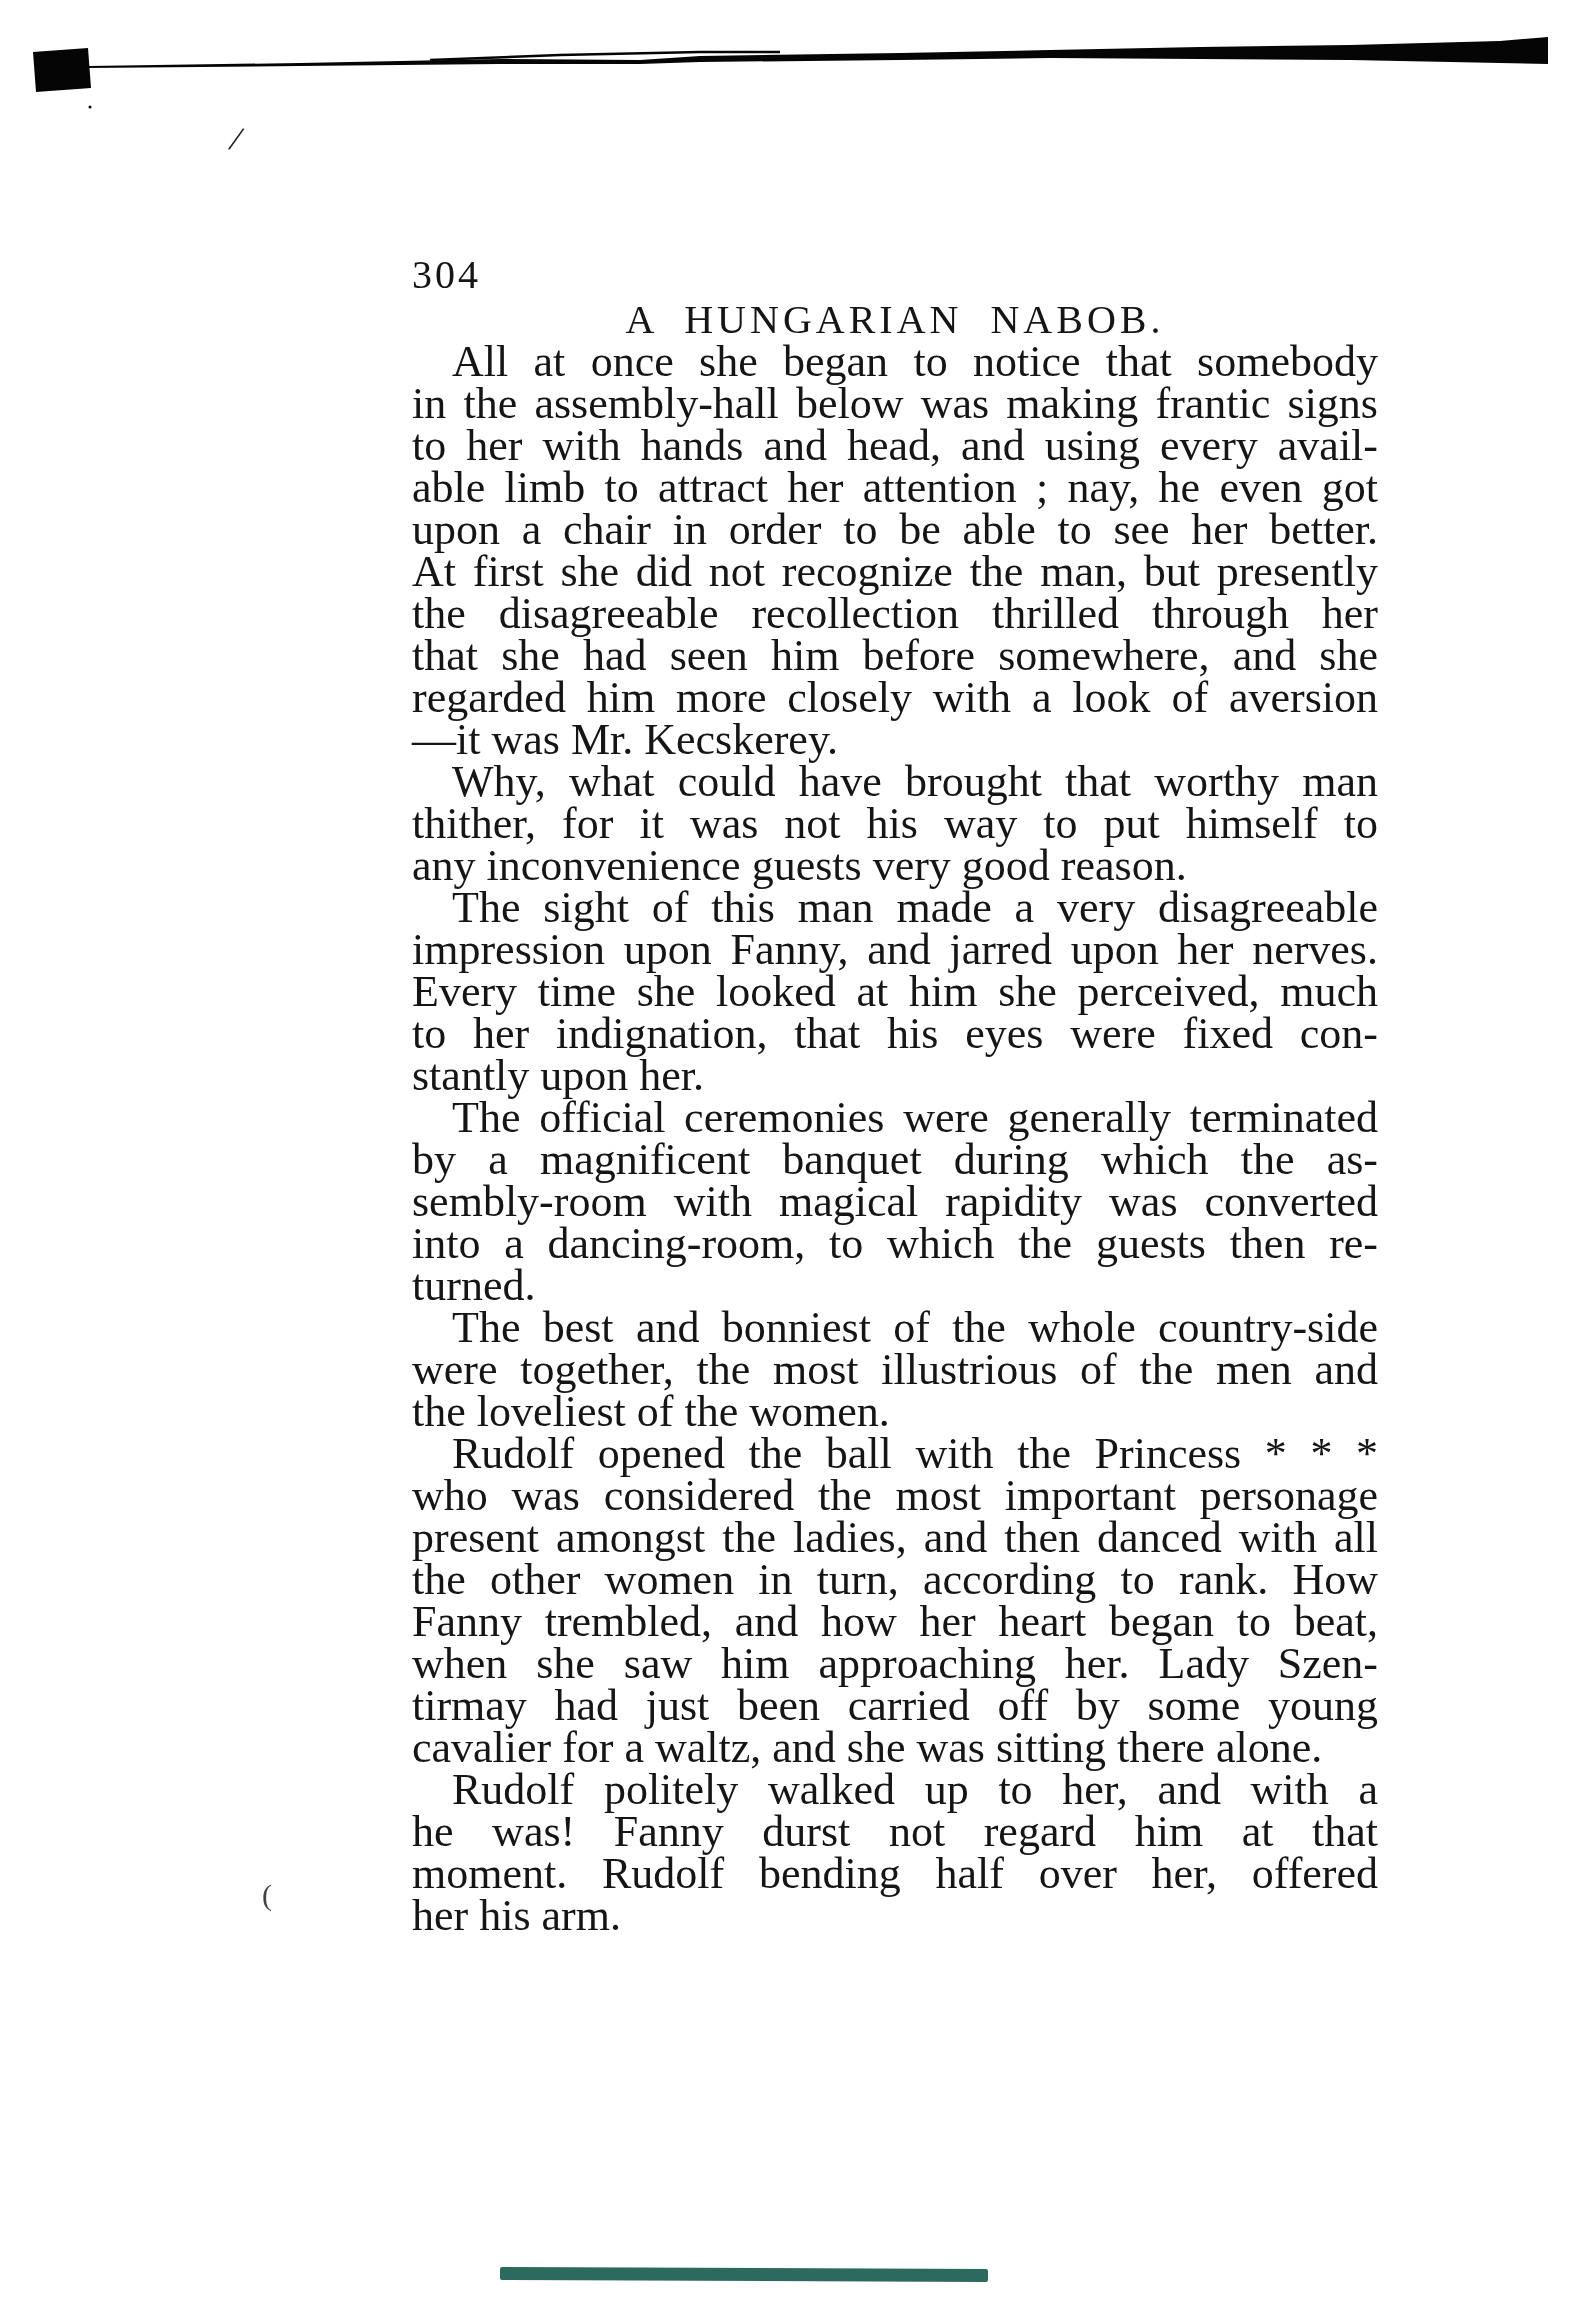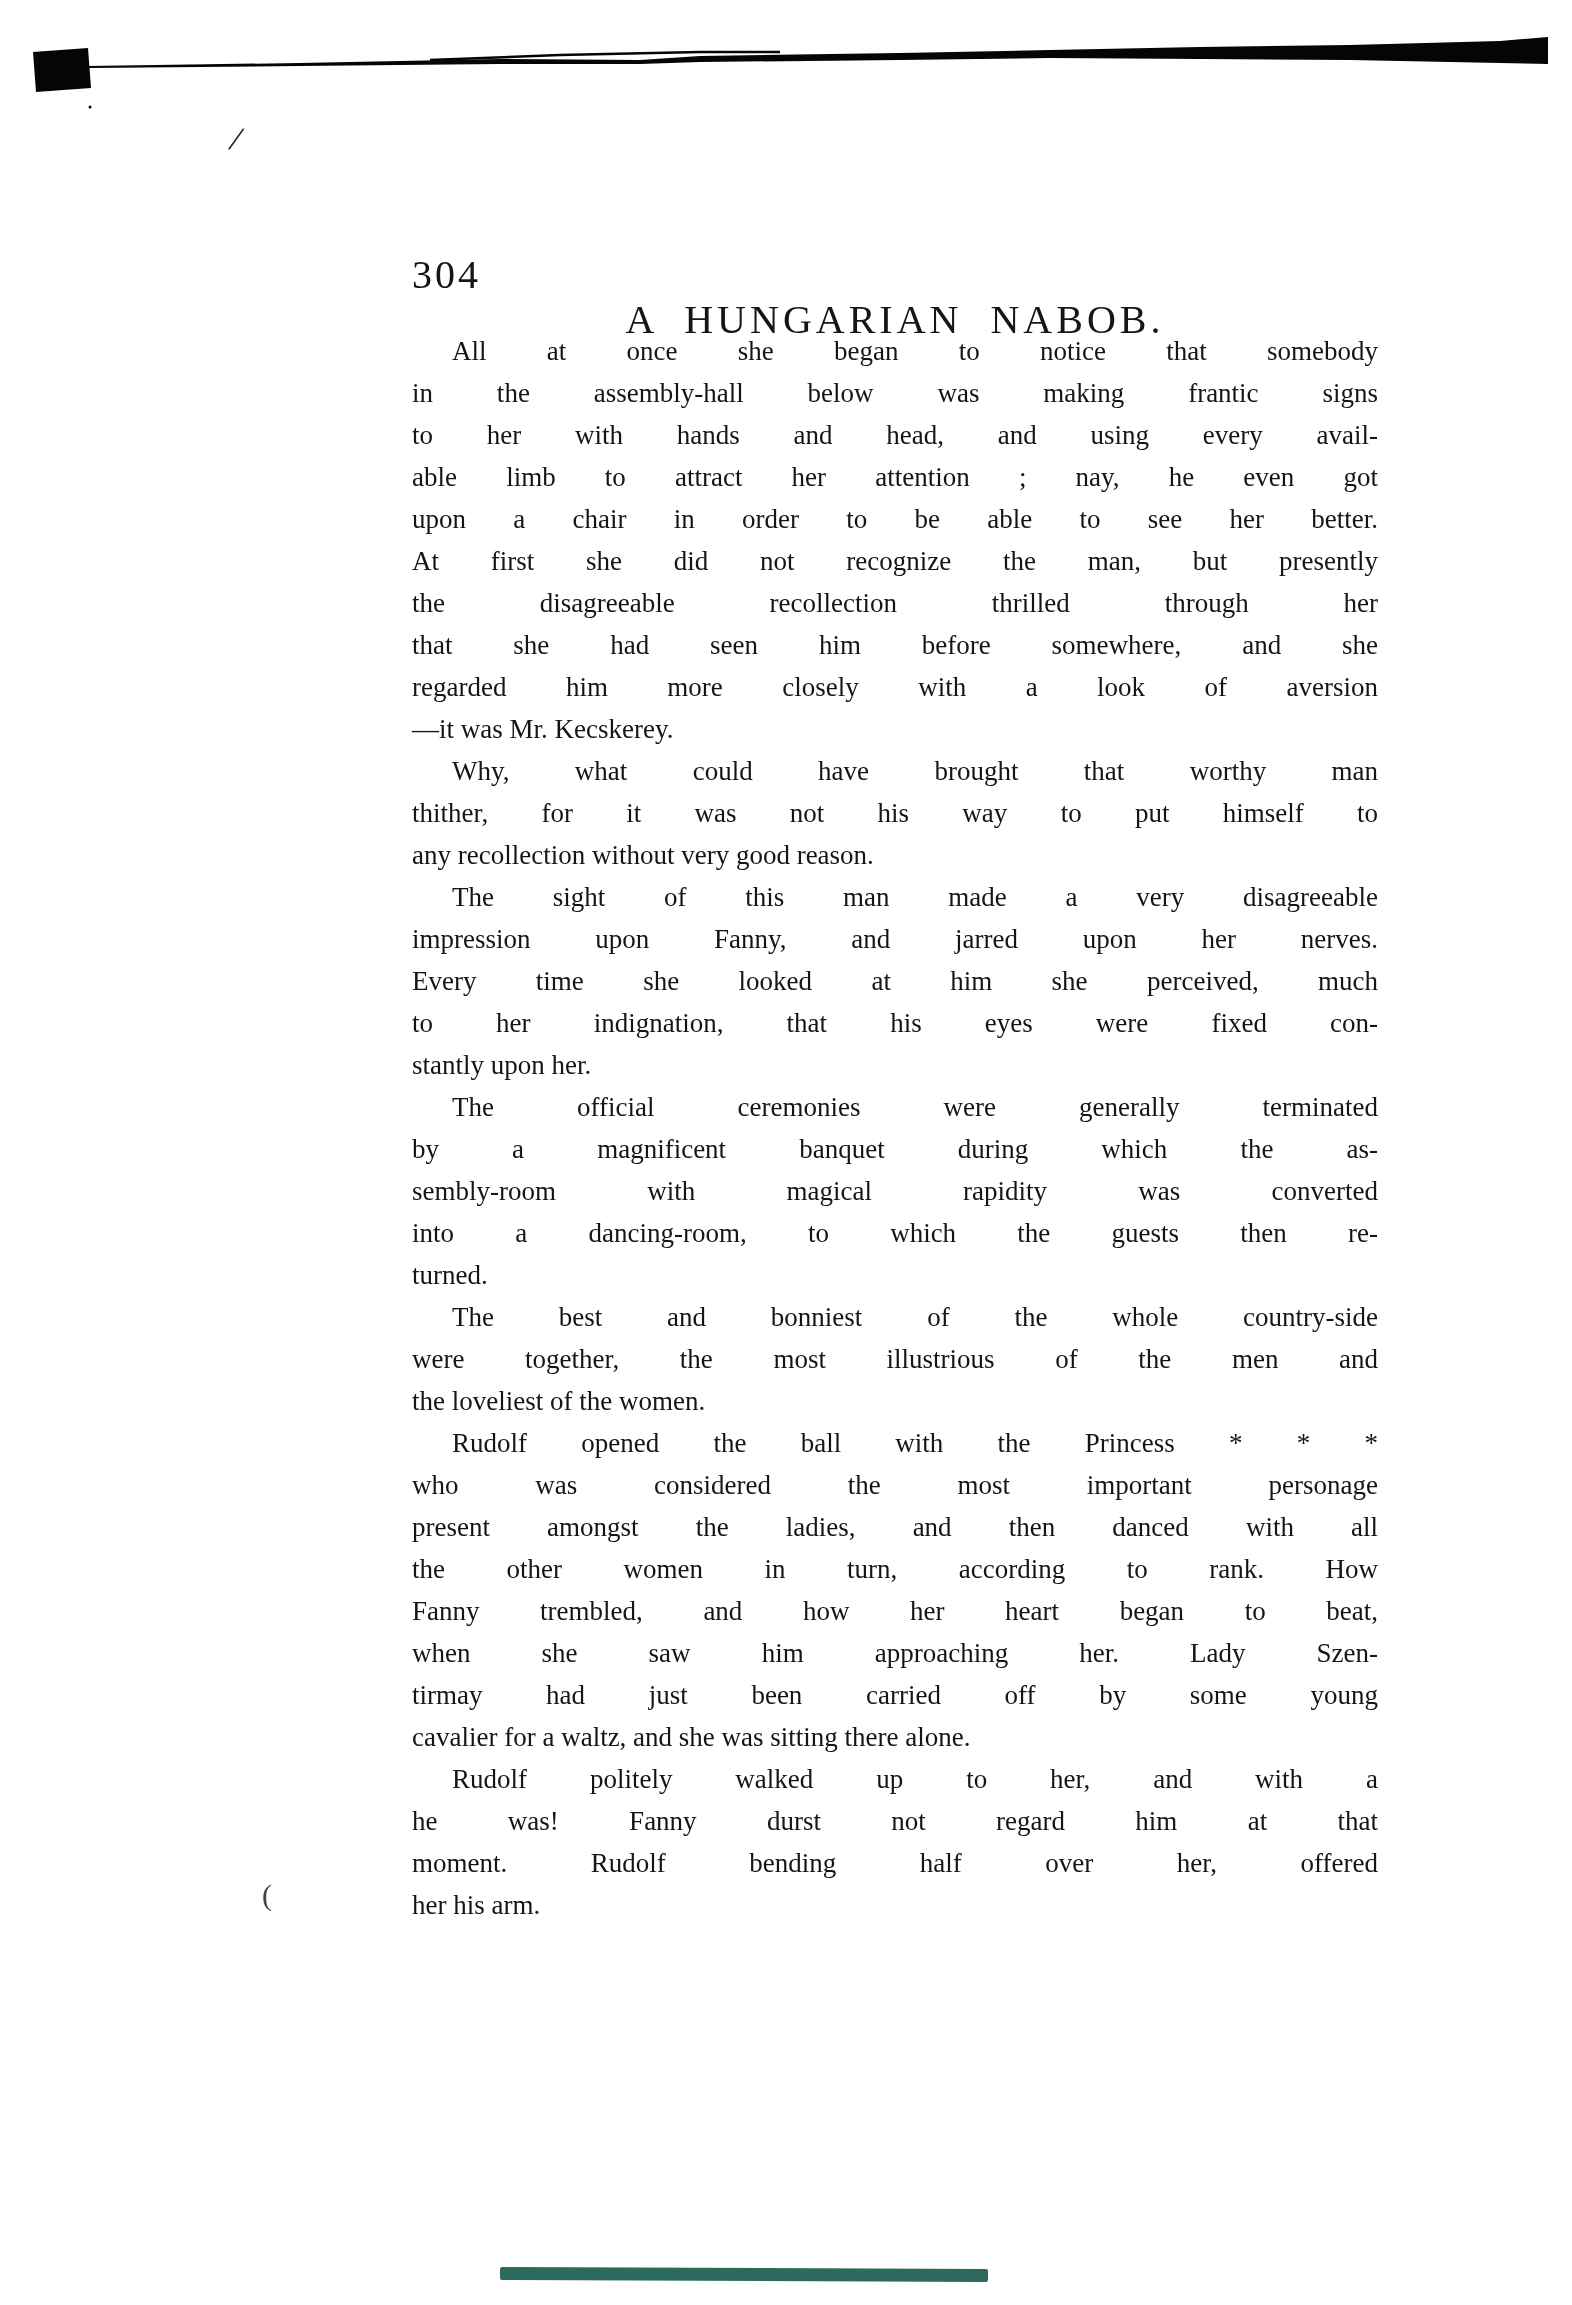--- a/index.html
+++ b/index.html
@@ -55,23 +55,23 @@
     left: 0; right: 0;
     text-align: center;
     font-size: 40px;
     letter-spacing: 4px;
     word-spacing: 14px;
     white-space: nowrap;
     margin-top: 48px;
   }
   .text-block {
     position: absolute;
-    left: 412px; top: 330px;
+    left: 412px; top: 341px;
     width: 966px;
-    font-size: 27px;
+    font-size: 44px;
     line-height: 42px;
   }
   .line {
     height: 42px;
     text-align: justify;
     text-align-last: justify;
   }
   .line.indent { text-indent: 40px; }
   .line.para-end { text-align-last: left; }
   
@@ -108,21 +108,21 @@
       <div class="line">to her with hands and head, and using every avail-</div>
       <div class="line">able limb to attract her attention ; nay, he even got</div>
       <div class="line">upon a chair in order to be able to see her better.</div>
       <div class="line">At first she did not recognize the man, but presently</div>
       <div class="line">the disagreeable recollection thrilled through her</div>
       <div class="line">that she had seen him before somewhere, and she</div>
       <div class="line">regarded him more closely with a look of aversion</div>
       <div class="line para-end">—it was Mr. Kecskerey.</div>
       <div class="line indent">Why, what could have brought that worthy man</div>
       <div class="line">thither, for it was not his way to put himself to</div>
-      <div class="line para-end">any recollection without very good reason.</div>
+      <div class="line para-end">any inconvenience guests very good reason.</div>
       <div class="line indent">The sight of this man made a very disagreeable</div>
       <div class="line">impression upon Fanny, and jarred upon her nerves.</div>
       <div class="line">Every time she looked at him she perceived, much</div>
       <div class="line">to her indignation, that his eyes were fixed con-</div>
       <div class="line para-end">stantly upon her.</div>
       <div class="line indent">The official ceremonies were generally terminated</div>
       <div class="line">by a magnificent banquet during which the as-</div>
       <div class="line">sembly-room with magical rapidity was converted</div>
       <div class="line">into a dancing-room, to which the guests then re-</div>
       <div class="line para-end">turned.</div>

